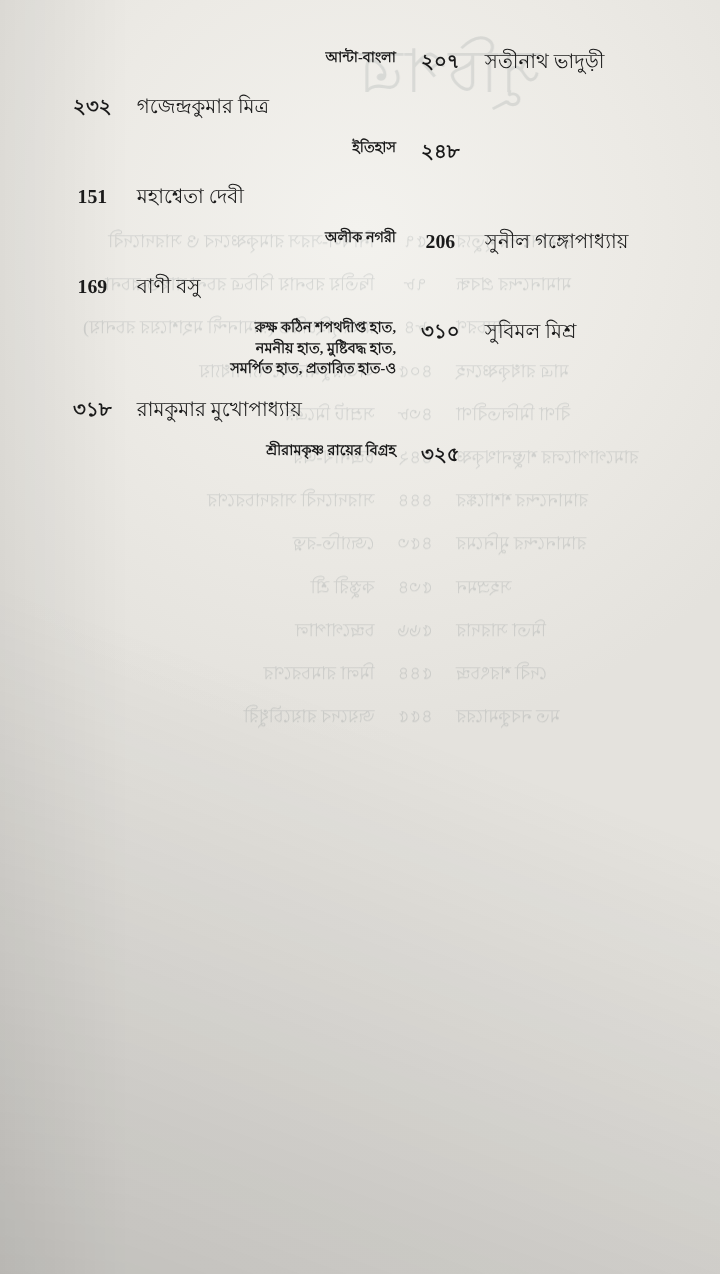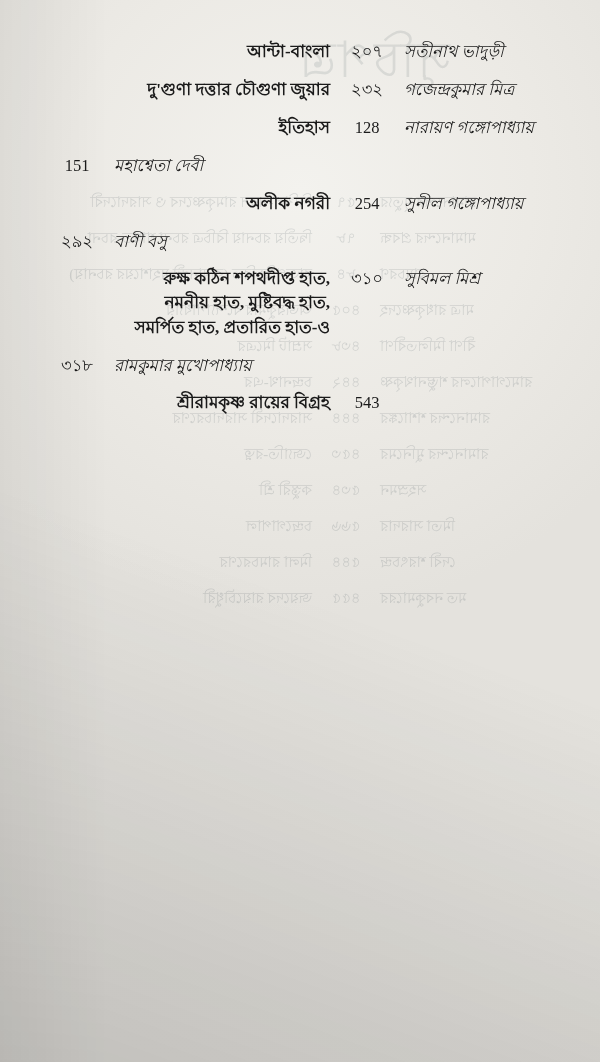--- a/index.html
+++ b/index.html
@@ -78,41 +78,40 @@
   }
   .toc-row {
     display: flex;
     align-items: flex-start;
     margin-bottom: 14px;
   }
   .toc-title {
     flex: 0 0 290px;
     text-align: right;
     font-weight: bold;
-    font-size: 17px;
+    font-size: 12px;
     line-height: 1.42;
     color: #1a1a1a;
     padding-right: 0;
     white-space: pre-line;
   }
   .toc-page {
     flex: 0 0 74px;
     text-align: center;
-    font-weight: normal;
+    font-weight: bold;
     font-size: 16.5px;
     line-height: 1.42;
     color: #1a1a1a;
   }
   .toc-author {
     flex: 1 1 auto;
     text-align: left;
     font-size: 16.5px;
     line-height: 1.42;
     color: #1a1a1a;
-    font-style: italic;
   }
 </style>
 </head>
 <body>
 
 <div class="page">
 
   <div class="bleed">
     <div class="bleed-title">সূচিপত্র</div>
 
@@ -181,59 +180,57 @@
 
   <div class="toc">
 
     <div class="toc-row">
       <div class="toc-title">আন্টা-বাংলা</div>
       <div class="toc-page">২০৭</div>
       <div class="toc-author">সতীনাথ ভাদুড়ী</div>
     </div>
 
     <div class="toc-row">
-      <div class="toc-title">দু'গুণা দত্তার চৌগুণা জুয়ার</div>
       <div class="toc-page">২৩২</div>
       <div class="toc-author">গজেন্দ্রকুমার মিত্র</div>
     </div>
 
     <div class="toc-row">
       <div class="toc-title">ইতিহাস</div>
-      <div class="toc-page">128</div>
-      <div class="toc-author">নারায়ণ গঙ্গোপাধ্যায়</div>
+      <div class="toc-page">২৪৮</div>
     </div>
 
     <div class="toc-row">
       <div class="toc-page">151</div>
       <div class="toc-author">মহাশ্বেতা দেবী</div>
     </div>
 
     <div class="toc-row">
       <div class="toc-title">অলীক নগরী</div>
-      <div class="toc-page">254</div>
+      <div class="toc-page">206</div>
       <div class="toc-author">সুনীল গঙ্গোপাধ্যায়</div>
     </div>
 
     <div class="toc-row">
-      <div class="toc-page">২৯২</div>
+      <div class="toc-page">169</div>
       <div class="toc-author">বাণী বসু</div>
     </div>
 
     <div class="toc-row">
       <div class="toc-title">রুক্ষ কঠিন শপথদীপ্ত হাত,
 নমনীয় হাত, মুষ্টিবদ্ধ হাত,
 সমর্পিত হাত, প্রতারিত হাত-ও</div>
       <div class="toc-page">৩১০</div>
       <div class="toc-author">সুবিমল মিশ্র</div>
     </div>
 
     <div class="toc-row">
       <div class="toc-page">৩১৮</div>
       <div class="toc-author">রামকুমার মুখোপাধ্যায়</div>
     </div>
 
     <div class="toc-row">
       <div class="toc-title">শ্রীরামকৃষ্ণ রায়ের বিগ্রহ</div>
-      <div class="toc-page">543</div>
+      <div class="toc-page">৩২৫</div>
     </div>
 
   </div>
 </div>
 
 </body></html>

